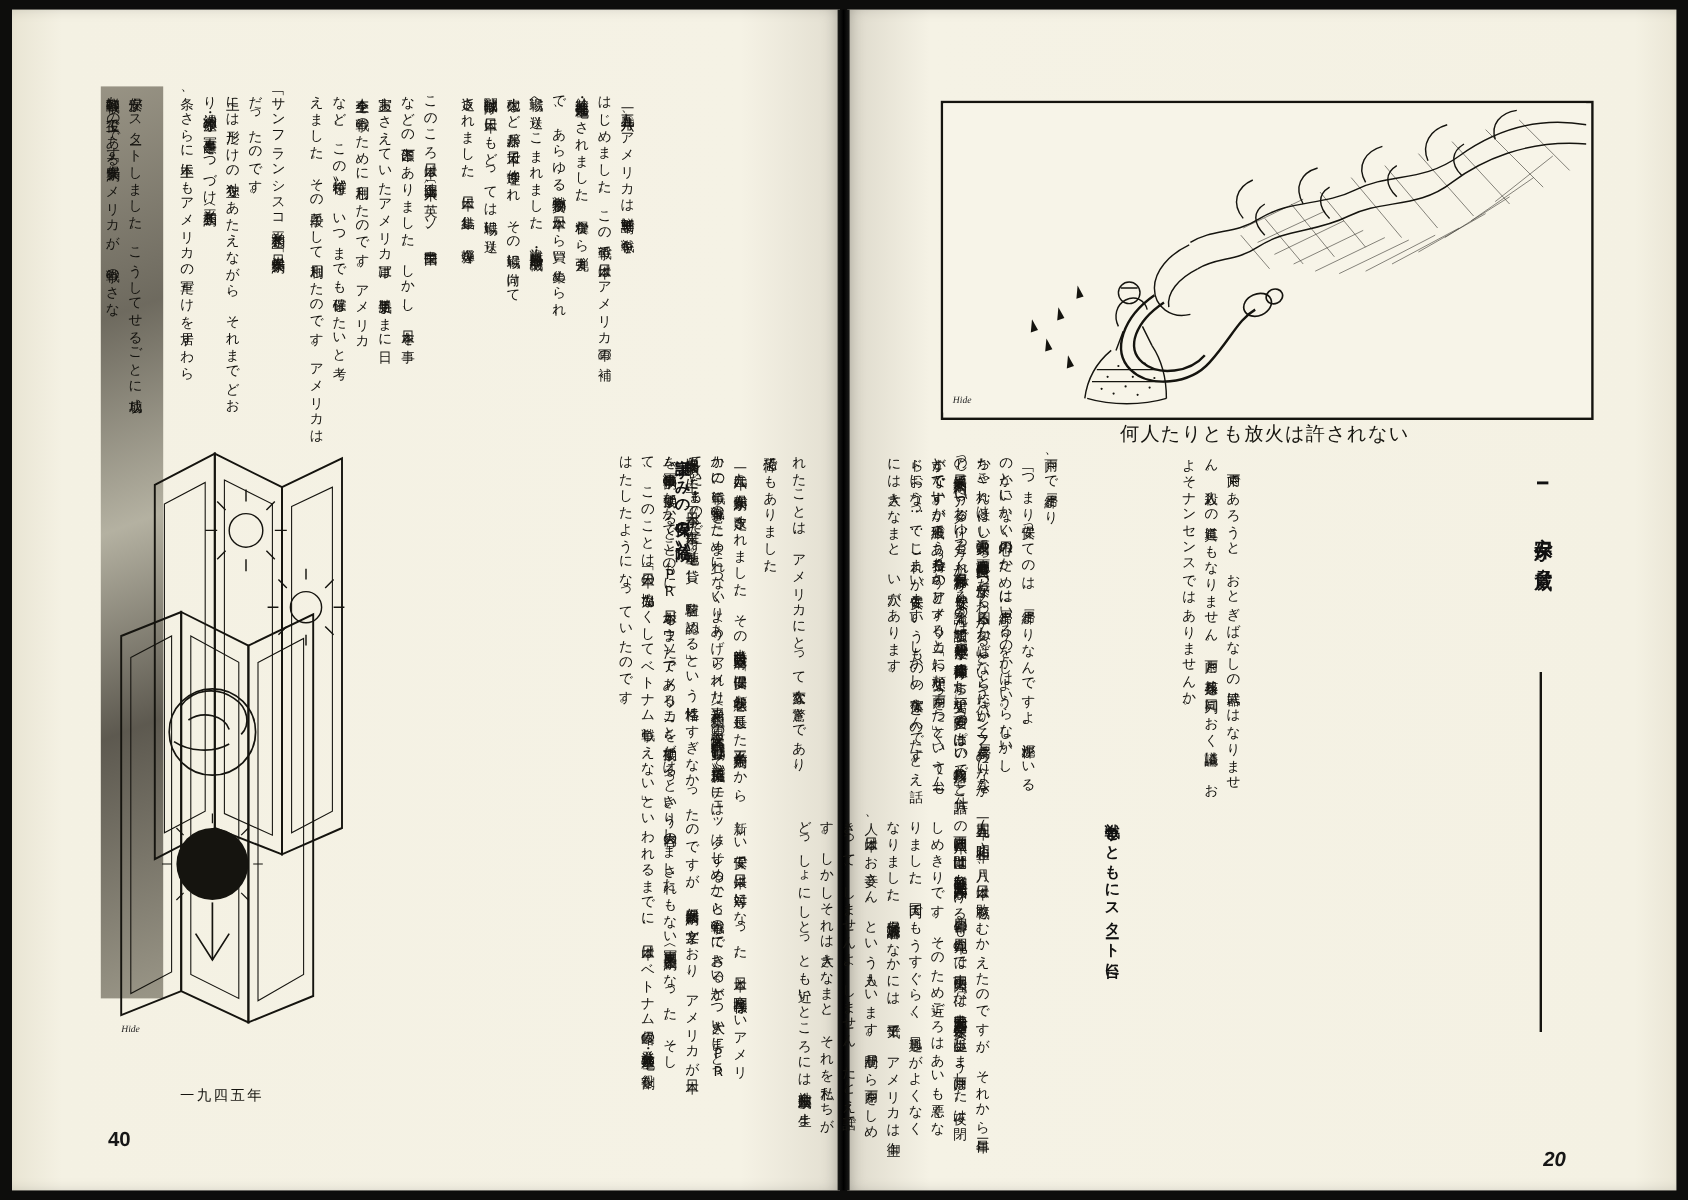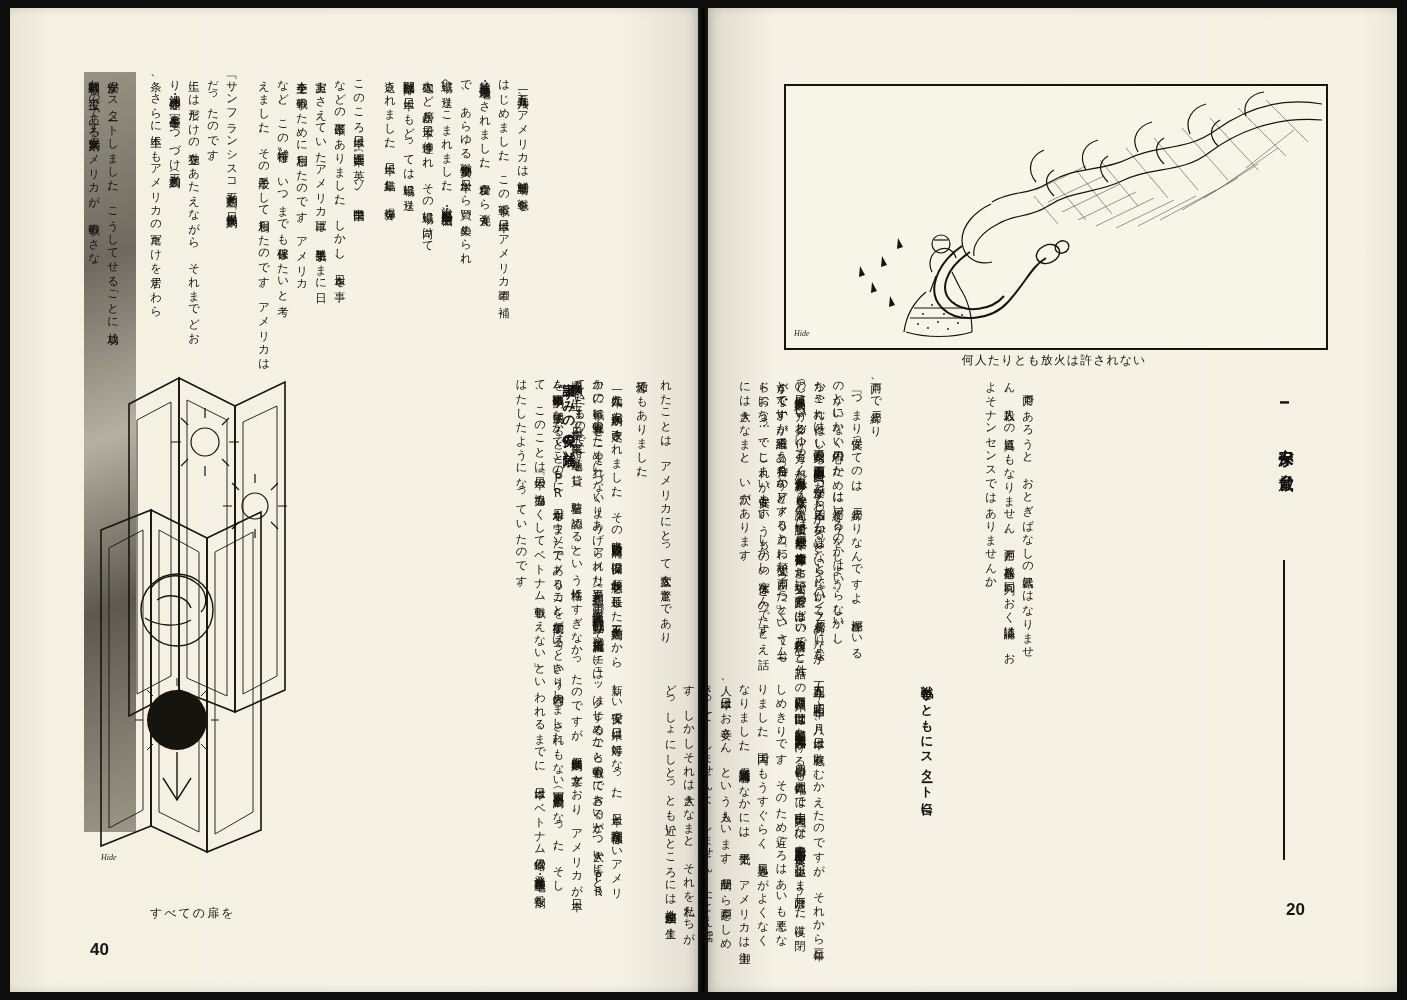--- a/index.html
+++ b/index.html
@@ -46,21 +46,21 @@
     font-weight:bold;font-size:15px;letter-spacing:3px;color:#111;
   }
   .subhead{
     writing-mode:vertical-rl;text-orientation:upright;
     font-weight:bold;font-size:12.6px;letter-spacing:1.6px;color:#111;
   }
   .pageno{position:absolute;font-family:"Liberation Sans",sans-serif;font-size:17px;color:#161616;font-weight:bold;}
 
   
   #illus-fire{position:absolute;left:784px;top:84px;width:540px;height:262px;background:#f7f4e8;border:2px solid #15140f;}
-  #fire-caption{position:absolute;left:784px;top:352px;width:540px;text-align:center;font-size:12px;color:#15140f;letter-spacing:1px;}
+  #fire-caption{position:absolute;left:784px;top:352px;width:540px;text-align:center;font-size:16px;color:#15140f;letter-spacing:1px;}
 
   
   #illus-doors{position:absolute;left:95px;top:360px;width:212px;height:540px;}
   #doors-caption{position:absolute;left:150px;top:905px;font-size:12px;color:#15140f;letter-spacing:2px;
     writing-mode:horizontal-tb;}
   #photo-strip{position:absolute;left:84px;top:72px;width:52px;height:760px;
      background:linear-gradient(160deg,#8e897a 0%,#5f5b50 25%,#adaa9a 48%,#4c483f 70%,#908c7d 100%);
      opacity:.9;}
   .rule{position:absolute;background:#15140f;}
 </style>
@@ -159,21 +159,21 @@
   <div class="colgroup" style="left:1018px;top:374px;height:290px;">
     <div class="vcol" style="height:290px">　雨戸であろうと、おとぎばなしの武器にはなりません。人殺しの道具にもなりません。雨戸と核兵器を同列におく議論は、およそナンセンスではありませんか。</div>
   </div>
 
   <div class="colgroup" style="left:790px;top:676px;height:270px;">
     <div class="vcol" style="height:270px">一九四五年(昭和二〇年)八月、日本は敗戦をむかえたのですが、それから三年目の四八年には朝鮮民主主義人民共和国が、四年目の四九年には中国大陸には中華人民共和国が誕生しました。</div>
     <div class="vcol" style="height:270px">　雨戸は世間はあけるものですが、日米安保という雨戸は、夜は閉しめきりです。そのため近ごろはあいも悪くなりました。国内でもうすぐらく、風通しがよくなくなりました。安保賛成論者のなかには、平気で、アメリカは御主人、日本はお妾さん、という人もいます。昼間から雨戸をしめきって、しませんよ、しません、たとえ話です。しかしそれは大きなまと、それを私たちがどっしょにしとっとも近いところには社会主義国が生ま</div>
   </div>
   <div class="subhead" style="position:absolute;left:918px;top:676px;height:160px;">戦争とともにスタート台に</div>
 
-  <div class="pageno" style="left:1286px;top:900px;">20</div>
+  <div class="pageno" style="left:1286px;top:957px;font-style:italic;">20</div>
 
   <div id="photo-strip"></div>
 
   <div id="illus-doors">
     <svg width="212" height="540" viewBox="0 0 212 540">
       <g fill="none" stroke="#15140f" stroke-width="1.6">
 
         <path d="M34 44 L84 18 L84 330 L34 356 Z"></path>
         <path d="M84 18 L140 46 L140 352 L84 330 Z"></path>
         <path d="M140 46 L190 22 L190 330 L140 352 Z"></path>
@@ -211,21 +211,21 @@
         <path d="M82 392 L82 440"></path>
         <path d="M68 418 L82 440 L96 418"></path>
       </g>
 
       <g stroke="#15140f" stroke-width="1" fill="none">
         <path d="M82 318 L82 326 M48 360 L40 360 M116 360 L124 360 M58 336 L52 330 M106 384 L112 390 M106 336 L112 330 M58 384 L52 390"></path>
       </g>
       <text x="6" y="500" font-size="8" fill="#222" font-family="Liberation Serif, serif" font-style="italic">Hide</text>
     </svg>
   </div>
-  <div id="doors-caption">すべての扉を</div>
+  <div id="doors-caption">一九四五年</div>
 
   <div class="colgroup" style="left:84px;top:72px;height:272px;">
     <div class="vcol" style="height:272px">安保がスタートしました。こうしてせるごとに成功したのです「安保条約」</div>
     <div class="vcol" style="height:272px">朝鮮戦争の主役であるアメリカが、戦争のさな</div>
   </div>
 
   <div class="colgroup" style="left:146px;top:72px;height:272px;">
     <div class="vcol" style="height:272px">「サンフランシスコ平和条約」と「日米安保条約」</div>
     <div class="vcol" style="height:272px">だったのです。</div>
     <div class="vcol" style="height:272px">土には形だけの独立をあたえながら、それまでどお</div>

